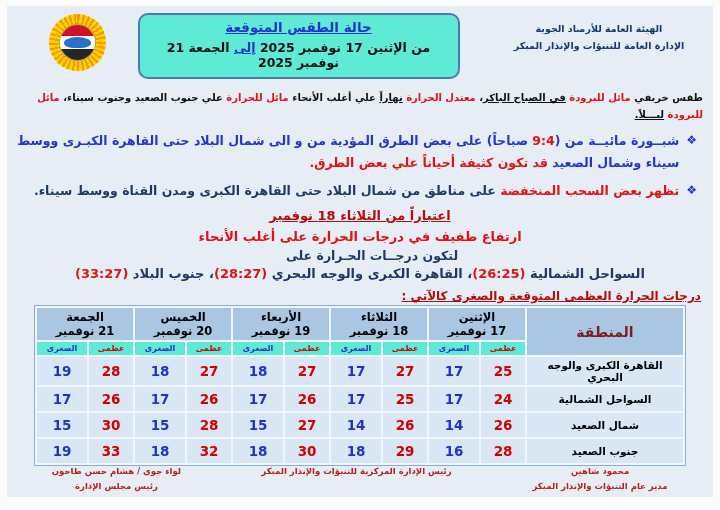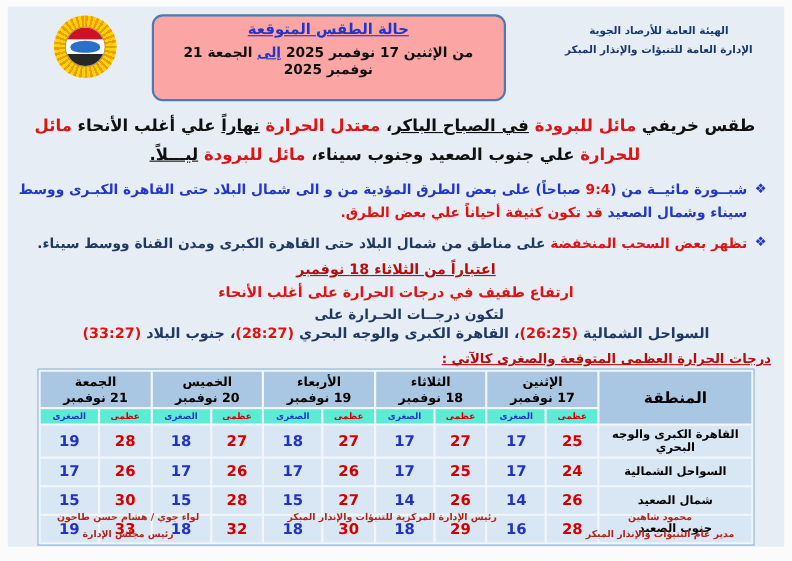--- a/index.html
+++ b/index.html
@@ -11,38 +11,38 @@
   .panel {
     position:absolute; top:6px; right:7px; left:7px; bottom:13px;
     background:#e7edf5;
   }
   
   .topbar { display:flex; align-items:flex-start; padding:7px 6px 0 0; }
   .org { width:216px; text-align:center; color:#16386b; font-weight:bold;
          font-size:9.5px; line-height:1.8; margin-top:7px; }
   .spacer { flex:1; }
   .titlebox {
-    width:322px; background:#fca5a5; border:2px solid #4a7ab5; border-radius:10px;
-    text-align:center; padding:4px 8px 20px;
+    width:322px; background:#5eead4; border:2px solid #4a7ab5; border-radius:10px;
+    text-align:center; padding:4px 8px 7px;
   }
   .box-title { font-size:13.5px; font-weight:bold; color:#2236c8; text-decoration:underline; }
   .box-date  { font-size:12.5px; font-weight:bold; color:#101010; margin-top:5px; }
   .logo { width:57px; height:57px; border-radius:50%; margin-left:42px; margin-top:1px;
     background:repeating-conic-gradient(#f29a00 0deg 5deg, #ffd400 5deg 11deg);
     display:flex; align-items:center; justify-content:center; flex:0 0 auto; }
   .logo-inner { width:37px; height:37px; border-radius:50%; overflow:hidden;
     display:flex; flex-direction:column; border:1px solid #b89a40; background:#fff; }
   .flag-red   { flex:1; background:#ce1126; }
   .flag-mid   { flex:1.25; background:#fff; position:relative; }
   .cloud      { position:absolute; top:8%; bottom:8%; left:12%; right:12%;
                 background:#2a6fc9; border-radius:50% 50% 40% 40%; }
   .flag-black { flex:1; background:#262626; }
   
-  .para { margin:10px 10px 0 8px; font-size:15px; font-weight:bold;
-          line-height:1.72; text-align:center; color:#101010; }
+  .para { margin:10px 10px 0 8px; font-size:10px; font-weight:bold;
+          line-height:1.72; text-align:right; color:#101010; }
   .bullets { margin:7px 16px 0 8px; }
   .bullet { display:flex; gap:7px; margin-bottom:7px; }
   .bullet-icon { color:#2236c8; font-size:12px; line-height:1.7; flex:0 0 auto; }
   .bullet-text { font-size:12.5px; font-weight:bold; line-height:1.7; }
   .announce { text-align:center; margin-top:3px; }
   .ann1 { font-size:13px;   font-weight:bold; color:#b50d0d; text-decoration:underline; }
   .ann2 { font-size:13px;   font-weight:bold; color:#e01212; margin-top:6px; }
   .ann3 { font-size:12.5px; font-weight:bold; color:#1f3864; margin-top:4px;padding-left:24px; }
   .ann4 { font-size:13px;   font-weight:bold; margin-top:3px; }
   
@@ -52,21 +52,21 @@
   .ru { color:#e01212; }
   .b  { color:#2236c8; }
   .bu { color:#2236c8; text-decoration:underline; }
   .n  { color:#1f3864; }
   
   .tbl-title { margin:8px 12px 2px 0; text-align:right; font-size:12px;
                font-weight:bold; color:#b50d0d; text-decoration:underline; }
   table.temps { margin:2px auto 0; width:652px; border-collapse:separate;
                 border-spacing:2px; background:#f0f6fc; border:1px solid #87aed6; }
   th, td { text-align:center; vertical-align:middle; }
-  th.region-h { width:138px; background:#a9c7e2; font-size:14px; font-weight:bold; color:#000000; }
+  th.region-h { width:156px; background:#a9c7e2; font-size:14px; font-weight:bold; color:#7f1d1d; }
   th.day-h { background:#a9c7e2; color:#000; font-size:11.5px; font-weight:bold;
              line-height:14px; padding:2px 0; }
   th.sub-h { background:#5eead4; font-size:8px; font-weight:bold; padding:2px 0; }
   th.sub-h.max { color:#d40000;text-align:center; }
   th.sub-h.min { color:#2133c4; }
   td.num { background:#d9e6f3; font-size:13.5px; font-weight:bold;
            line-height:16px; padding:4px 0; }
   td.num.max { color:#d40000; }
   td.num.min { color:#2133c4; }
   td.region { background:#d9e6f3; font-size:10.5px; font-weight:bold; color:#000; padding:2px; }

